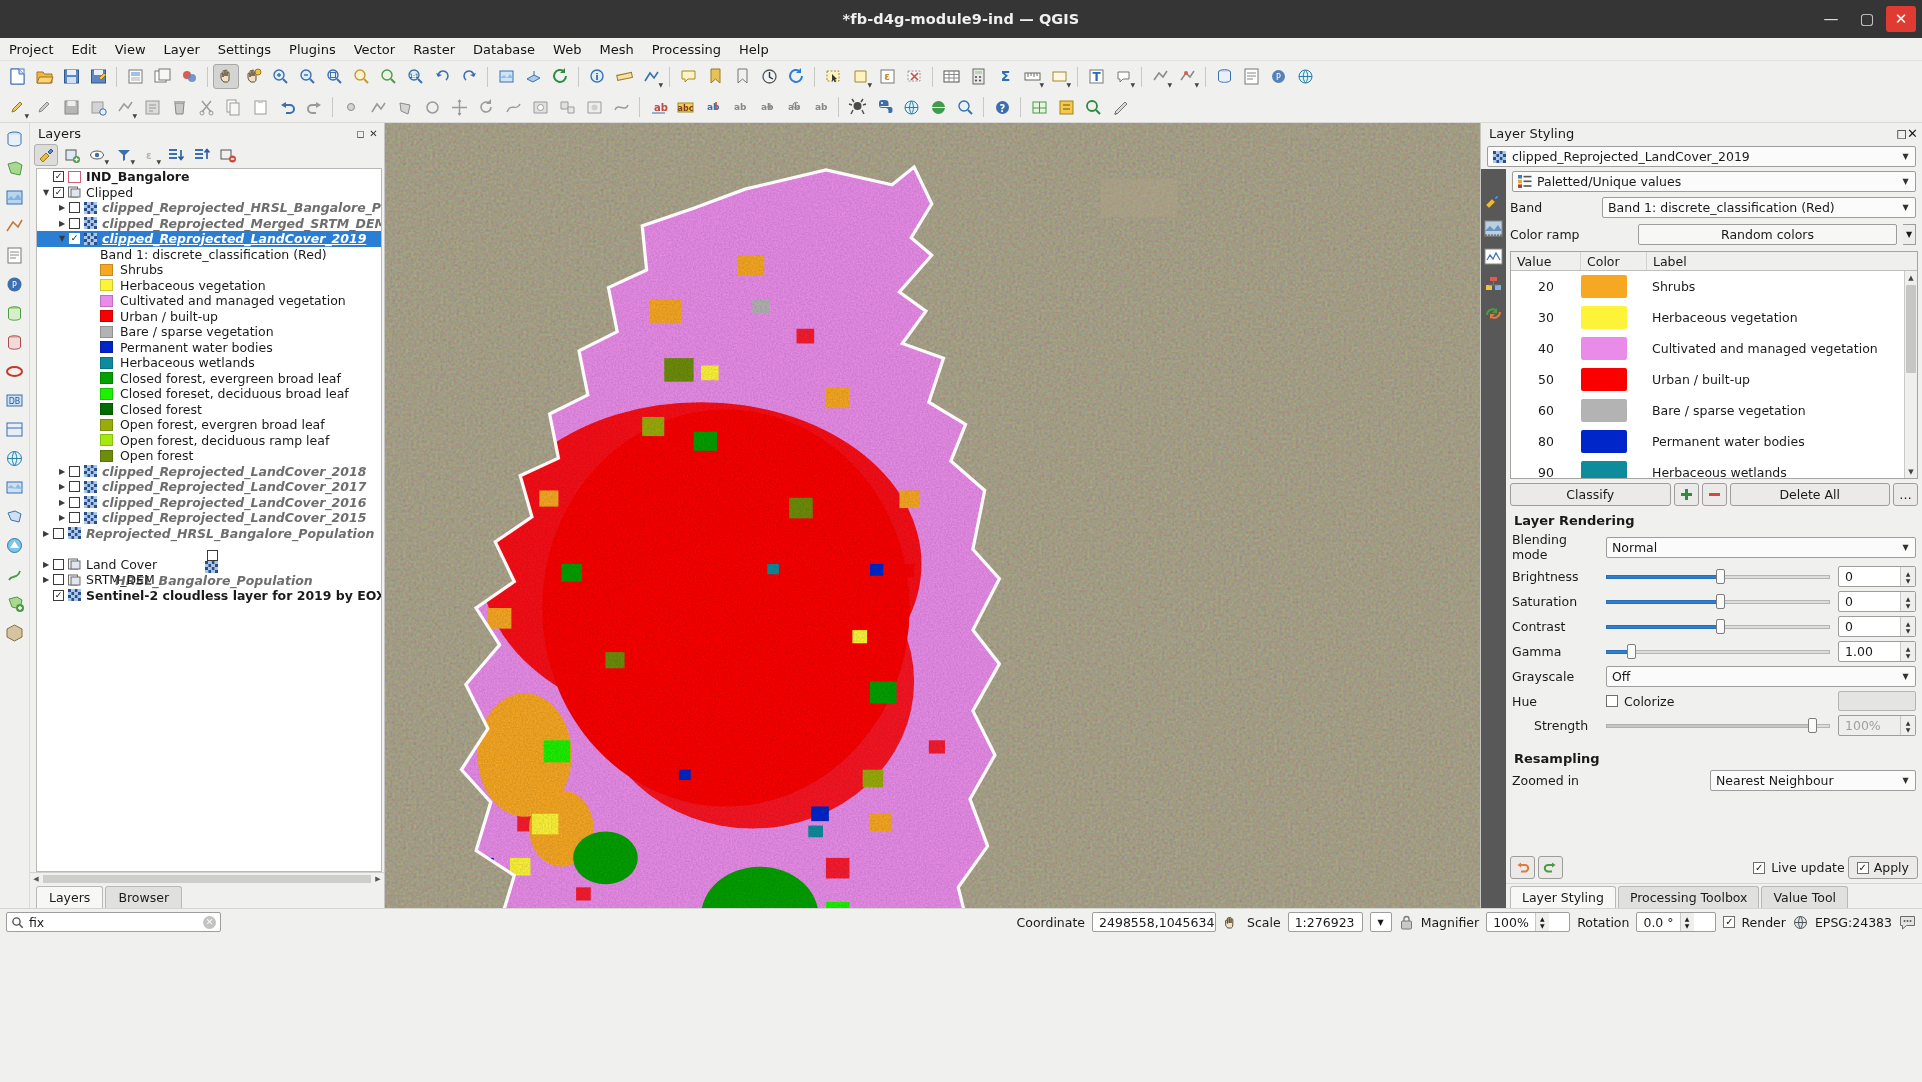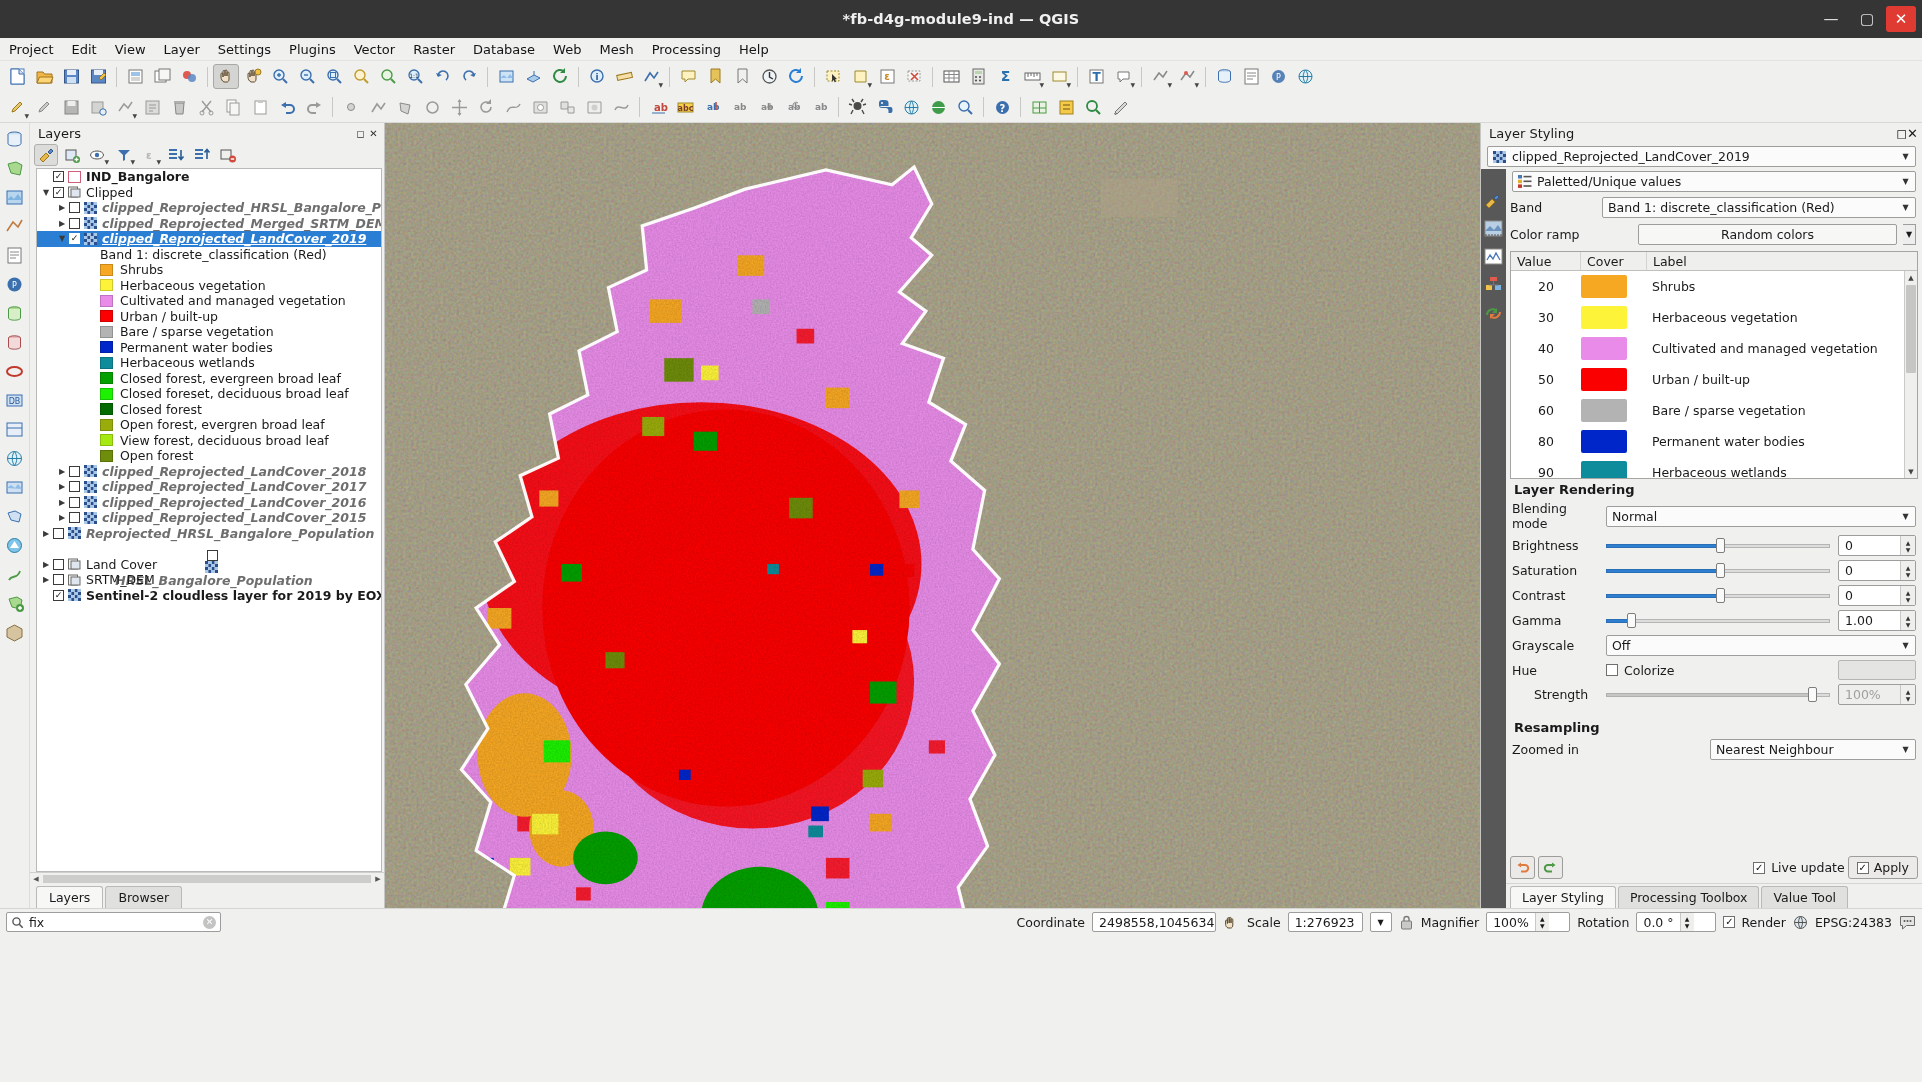--- a/index.html
+++ b/index.html
@@ -1052,21 +1052,21 @@
           <span class="lname ">Closed forest</span>
         </div>
         <div class="ltrow" style="padding-left: 34px;">
           <span class="exp none">·</span>
           <span class="swatch" style="background: rgb(154, 172, 11); margin-left: 15px;"></span>
           <span class="lname ">Open forest, evergren broad leaf</span>
         </div>
         <div class="ltrow" style="padding-left: 34px;">
           <span class="exp none">·</span>
           <span class="swatch" style="background: rgb(166, 233, 16); margin-left: 15px;"></span>
-          <span class="lname ">View forest, deciduous broad leaf</span>
+          <span class="lname ">Open forest, deciduous ramp leaf</span>
         </div>
         <div class="ltrow" style="padding-left: 34px;">
           <span class="exp none">·</span>
           <span class="swatch" style="background: rgb(110, 141, 10); margin-left: 15px;"></span>
           <span class="lname ">Open forest</span>
         </div>
         <div class="ltrow" style="padding-left: 18px;">
           <span class="exp">▶</span>
           <span class="cbx"></span>
           <span class="lsym"><svg width="13" height="12" viewBox="0 0 13 12">
@@ -1531,21 +1531,21 @@
 
         <div class="frow">
           <span class="flabel">Color ramp</span>
           <div class="ramp">Random colors</div>
           <div class="ramp-caret">▼</div>
         </div>
 
         <div class="vtable">
           <div class="vthead" id="vt-head">
               <div style="width: 70px; flex: 0 0 auto;">Value</div>
-              <div style="width: 66px; flex: 0 0 auto;">Cover</div>
+              <div style="width: 66px; flex: 0 0 auto;">Color</div>
               <div style="flex: 1 1 0%; border-right: none;">Label</div>
             </div>
           <div class="vtbody" id="vt-body">
               <div class="vtrow">
                 <div class="vt-val">20</div>
                 <div class="vt-col">
                   <i style="background:#f7a823"></i>
                 </div>
                 <div class="vt-lbl">Shrubs</div>
               </div>
@@ -1592,20 +1592,35 @@
                 <div class="vt-lbl">Herbaceous wetlands</div>
               </div>
             </div>
           <div class="vt-scroll">
             <div class="a">▲</div>
             <div class="thumb"></div>
             <div class="a" style="margin-top:auto">▼</div>
           </div>
         </div>
 
+        <div class="btnrow">
+          <div class="btn grow">Classify</div>
+          <div class="btn sq">
+              <svg class="ico" width="15" height="15" viewBox="0 0 15 15">
+                <path d="M7.5 2v11M2 7.5h11" stroke="#2f8a43" stroke-width="3"></path>
+              </svg>
+            </div>
+          <div class="btn sq">
+              <svg class="ico" width="15" height="15" viewBox="0 0 15 15">
+                <path d="M2 7.5h11" stroke="#d04a3e" stroke-width="3"></path>
+              </svg>
+            </div>
+          <div class="btn grow">Delete All</div>
+          <div class="btn sq">…</div>
+        </div>
 
         <div class="section-h">Layer Rendering</div>
         <div class="grp">
           <div class="slider-row">
             <span class="flabel">Blending mode</span>
             <div class="combo">
               <span>Normal</span>
               <span class="caret">▼</span>
             </div>
           </div>

